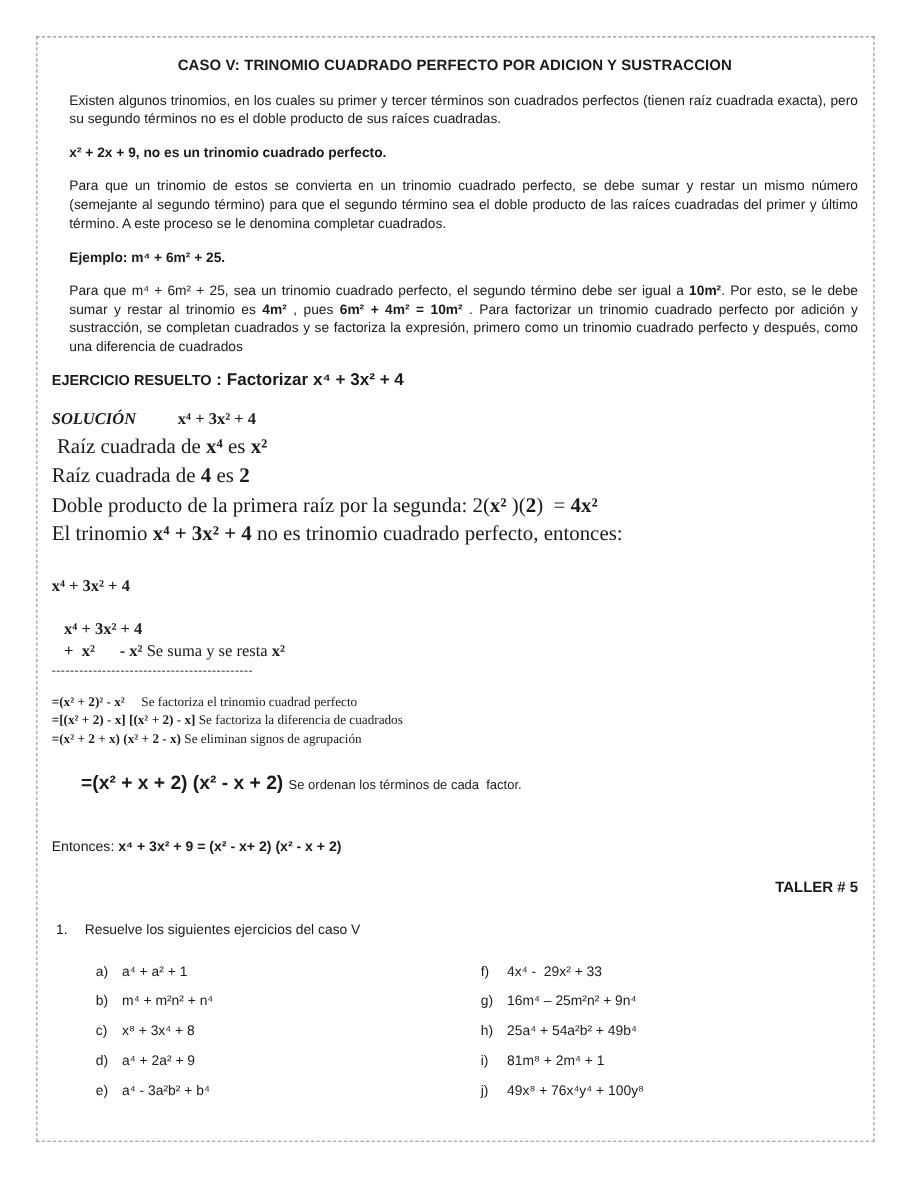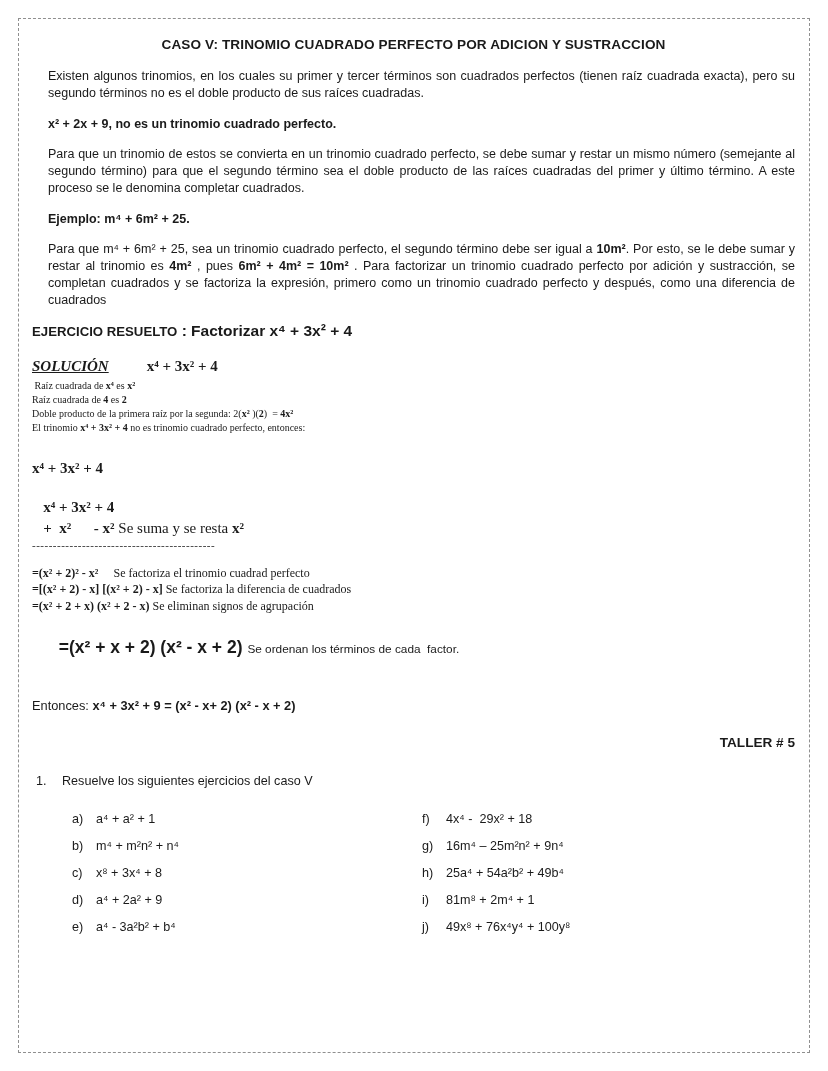--- a/index.html
+++ b/index.html
@@ -5,21 +5,21 @@
   html, body { margin: 0; padding: 0; background: #ffffff; }
   body {
     font-family: "Liberation Sans", "DejaVu Sans", sans-serif;
     color: #1a1a1a;
     width: 828px;
   }
   .page {
     width: 828px;
     height: 1071px;
     box-sizing: border-box;
-    padding: 18px;
+    padding: 33px;
   }
   .sheet {
     border: 1px dashed #8f8f8f;
     height: 100%;
     box-sizing: border-box;
     padding: 12px 14px 20px 13px;
     overflow: hidden;
   }
   .title {
     text-align: center;
@@ -37,28 +37,28 @@
   .boldline { font-weight: bold; }
   .gap-m { margin-bottom: 16px; }
 
   .ej-line { margin: 10px 0 18px 0; }
   .ej-label { font-weight: bold; font-size: 13.2px; }
   .ej-expr  { font-weight: bold; font-size: 15.5px; font-family: Liberation Sans, sans-serif; }
 
   .serif { font-family: "Liberation Serif", "DejaVu Serif", serif; }
   .sol-head { margin: 6px 0 4px 0; font-size: 15px; }
   .sol-title {
-    font-weight: bold; font-style: italic; text-decoration: underline;
+    font-weight: bold; font-style: italic; 
     font-size: 15px;
   }
   .sol-expr { font-weight: bold; margin-left: 38px; font-size: 15px; }
 
   .sol-line {
     font-family: "Liberation Serif", "DejaVu Serif", serif;
-    font-size: 10px;
+    font-size: 19px;
     line-height: 1.38;
     margin: 0;
     white-space: pre-wrap;
   }
   .b { font-weight: bold; }
 
   .standalone-expr {
     font-family: "Liberation Serif", "DejaVu Serif", serif;
     font-weight: bold; font-size: 15px;
     margin: 26px 0 20px 0;
@@ -155,21 +155,21 @@
     </div>
 
     <div class="ex-grid">
       <div class="ex-row">
         <div class="ex-cell left">
           <span class="ex-label">a)</span>
             <span class="ex-expr">a⁴ + a² + 1</span>
         </div>
         <div class="ex-cell">
           <span class="ex-label">f)</span>
-            <span class="ex-expr">4x⁴ -  29x² + 18</span>
+            <span class="ex-expr">4x⁴ -  29x² + 33</span>
         </div>
       </div>
       <div class="ex-row">
         <div class="ex-cell left">
           <span class="ex-label">b)</span>
             <span class="ex-expr">m⁴ + m²n² + n⁴</span>
         </div>
         <div class="ex-cell">
           <span class="ex-label">g)</span>
             <span class="ex-expr">16m⁴ – 25m²n² + 9n⁴</span>

